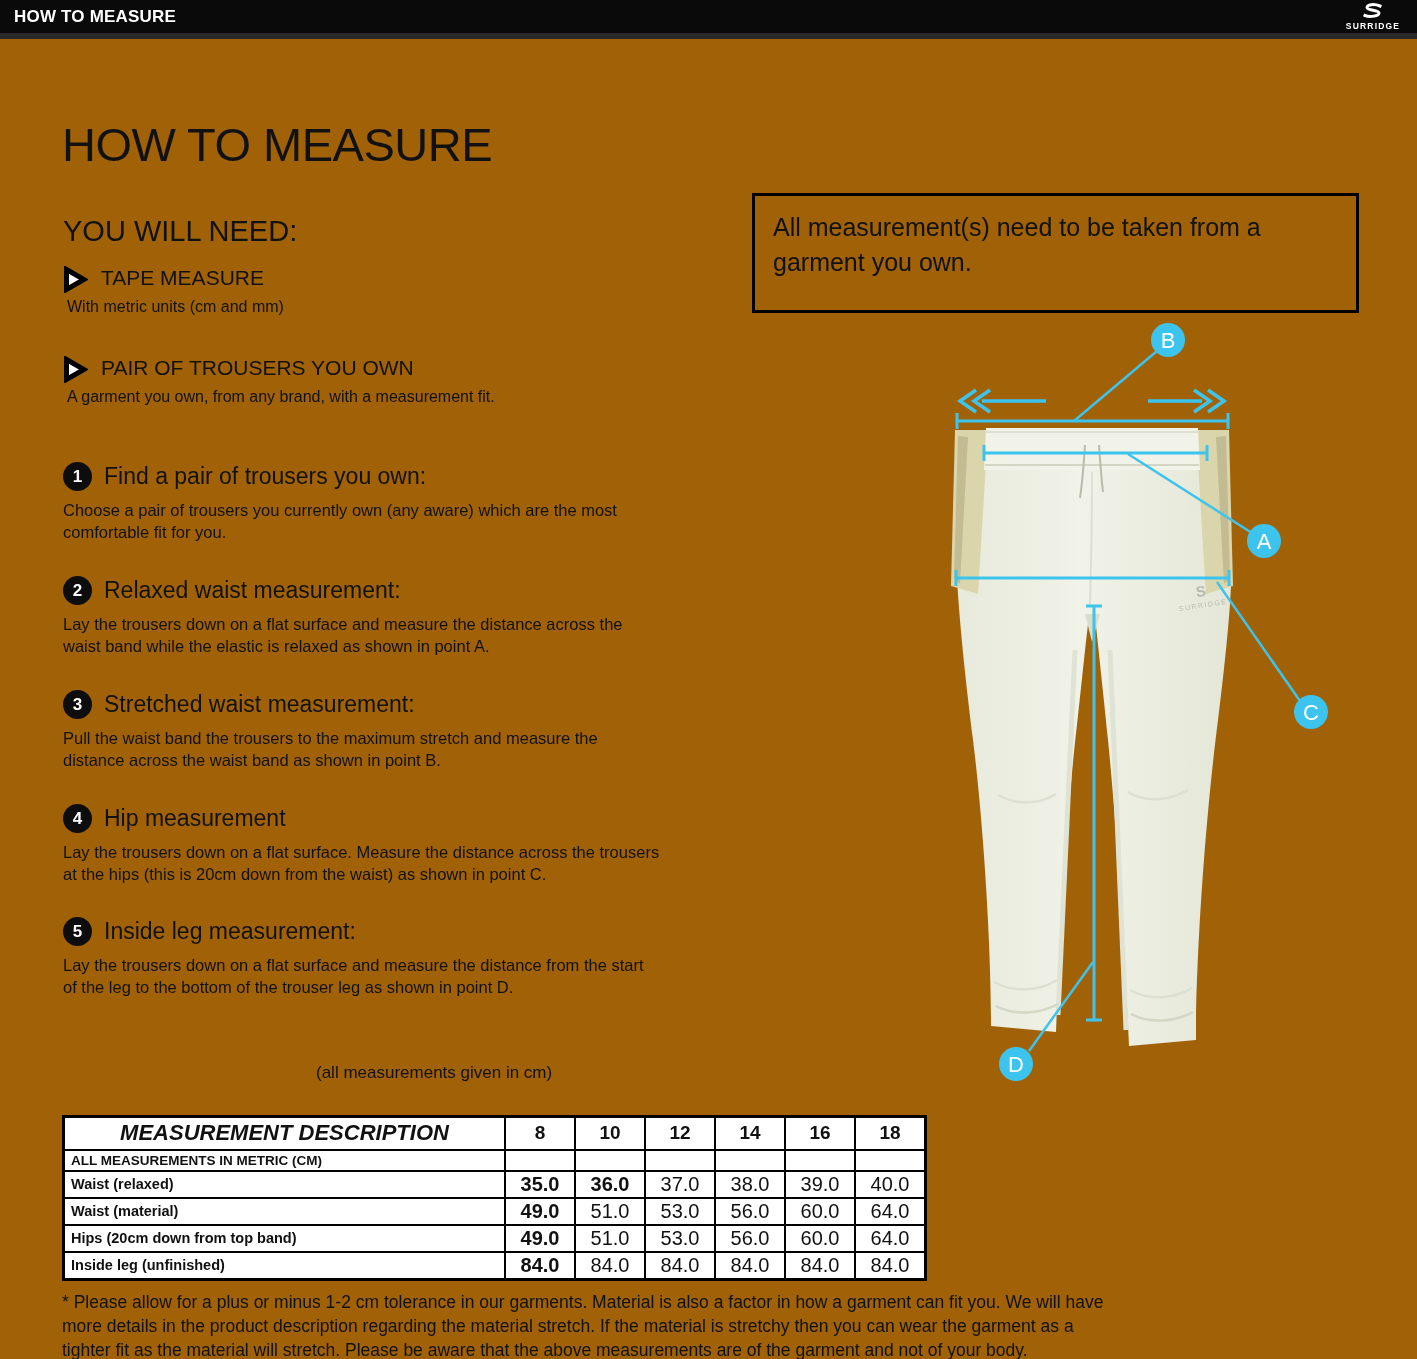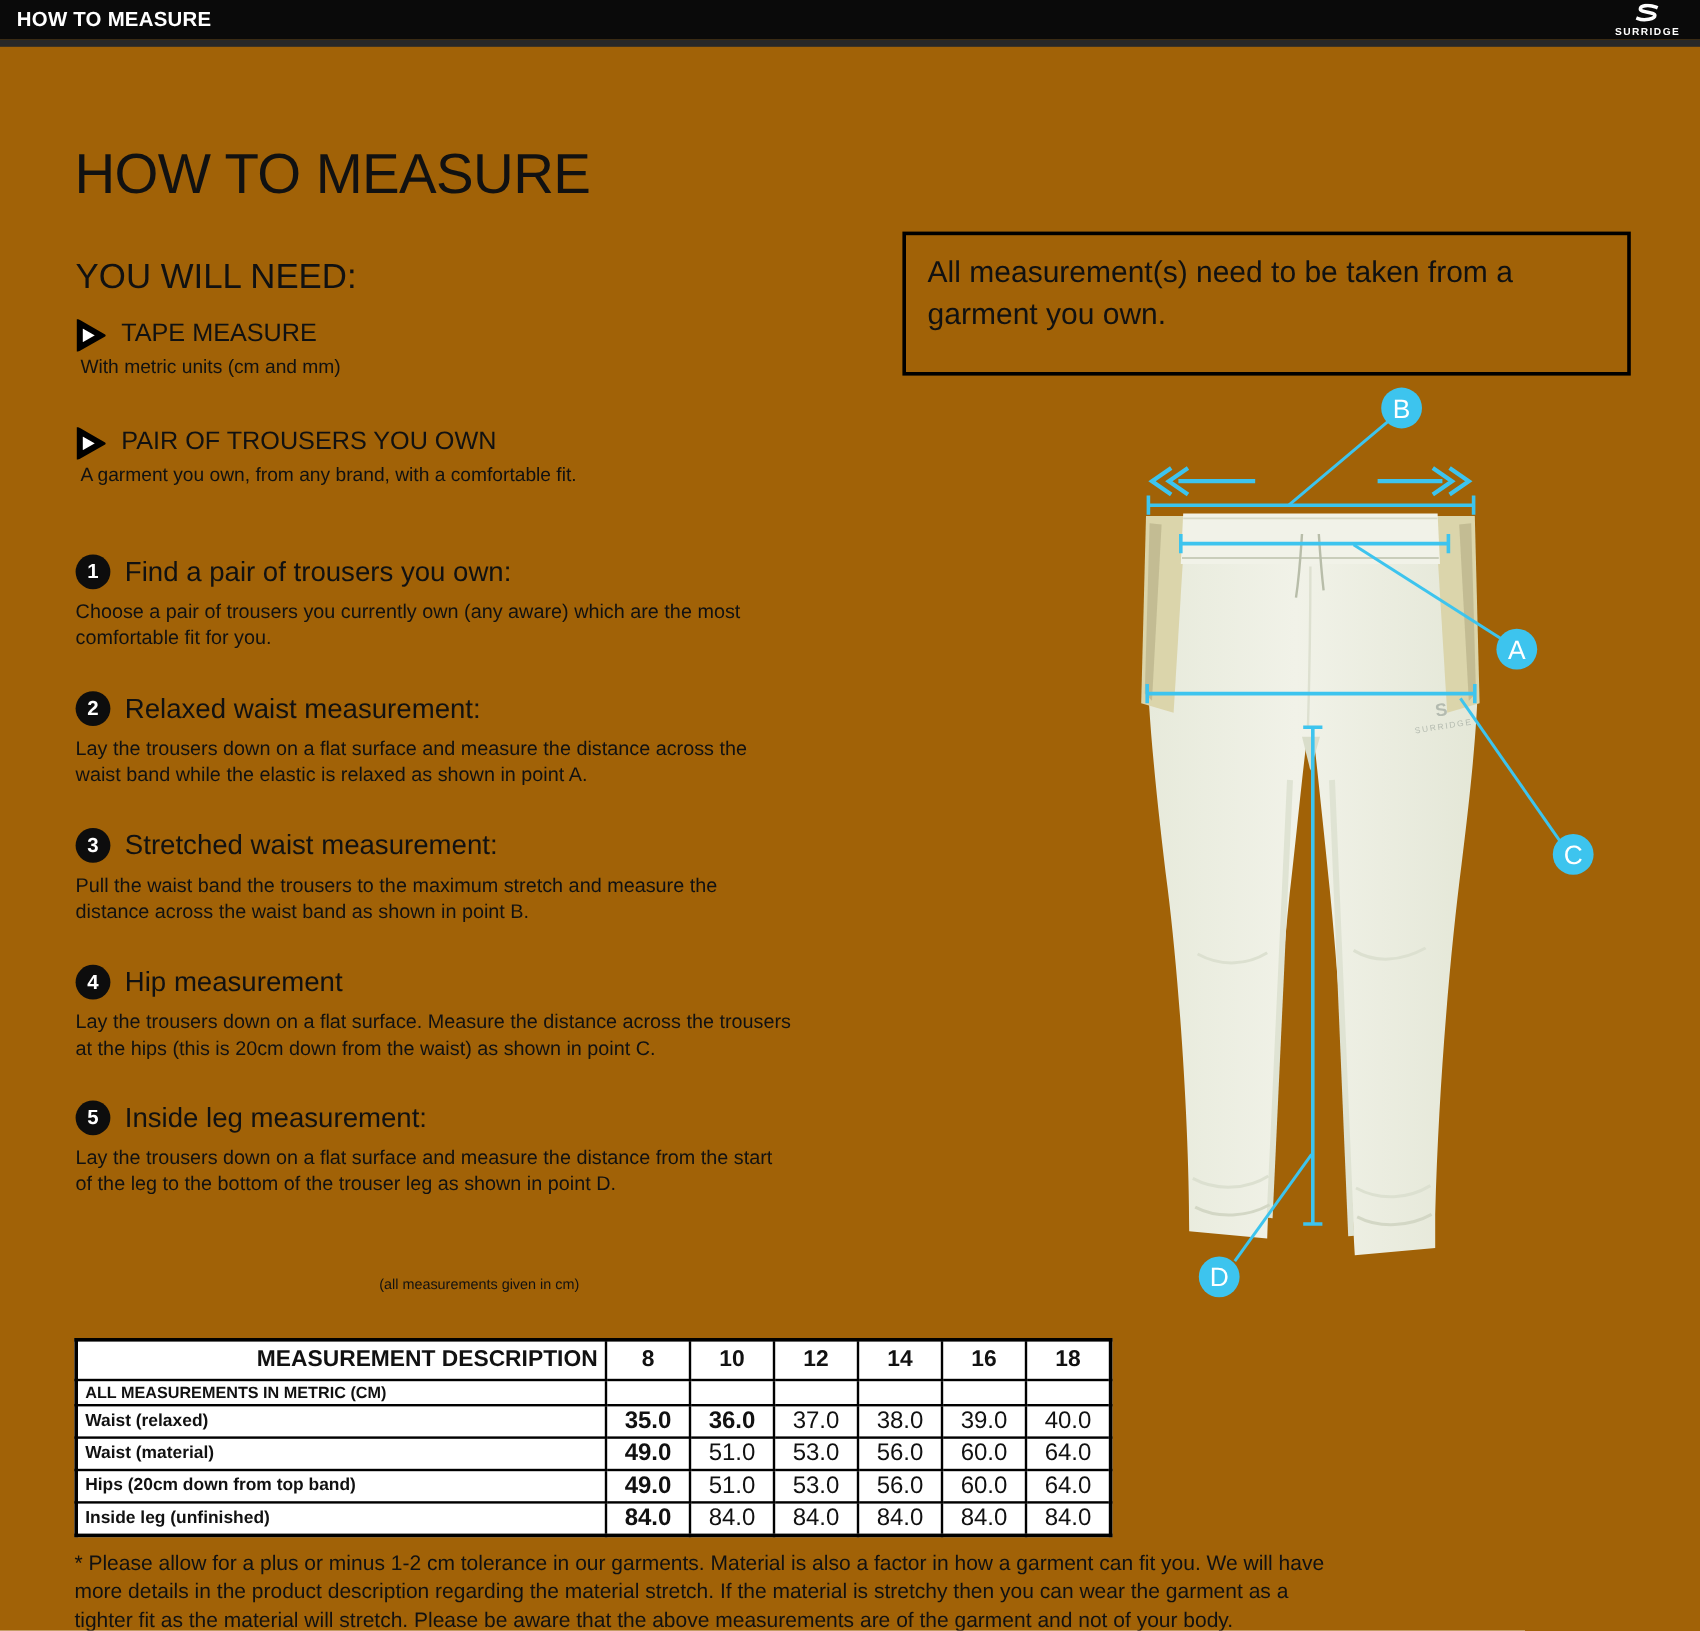--- a/index.html
+++ b/index.html
@@ -27,25 +27,25 @@
   .step-head{display:flex;align-items:center;gap:12px;}
   .step-num{flex:0 0 auto;width:29px;height:29px;border-radius:50%;background:#0d0d0d;color:#fff;
     font-size:17px;font-weight:700;display:flex;align-items:center;justify-content:center;}
   .step-title{font-size:23px;font-weight:400;}
   .step-body{margin:9px 0 0 0;font-size:16.5px;line-height:1.33;width:598px;}
   
   .notebox{position:absolute;left:752px;top:193px;width:607px;height:120px;border:3px solid #000;box-sizing:border-box;}
   .notebox p{margin:14px 18px;font-size:25px;line-height:1.38;}
   
   .h2-size{position:absolute;left:62px;top:1046px;font-size:37px;font-weight:400;}
-  .size-sub{position:absolute;left:316px;top:1063px;font-size:12px;}
+  .size-sub{position:absolute;left:316px;top:1063px;font-size:17px;}
   .sizetable{position:absolute;left:62px;top:1115px;border-collapse:collapse;table-layout:fixed;background:#fff;}
   .sizetable,.sizetable th,.sizetable td{border:2px solid #000;}
   .sizetable{border-width:3px;}
-  .sizetable th.desc{width:427px;text-align:right;padding:2px 6px;font-size:19px;}
+  .sizetable th.desc{width:427px;text-align:center;padding:2px 6px;font-size:22px;font-style:italic;}
   .sizetable th.size{width:66px;text-align:center;font-size:19px;}
   .sizetable tr.hdr{height:33px;}
   .sizetable tr.metric{height:21px;}
   .sizetable tr.metric td:first-child{font-size:13.5px;font-weight:700;padding:0 6px;text-align:left;}
   .sizetable tr.data{height:24px;}
   .sizetable td.lbl{font-size:14.5px;font-weight:700;padding:0 6px;text-align:left;}
   .sizetable td.val{font-size:20px;text-align:center;}
   .sizetable td.b{font-weight:700;}
   
   .footnote{position:absolute;left:62px;top:1291px;width:1062px;font-size:17.5px;line-height:1.37;margin:0;}
@@ -87,21 +87,21 @@
     <div class="need-desc">With metric units (cm and mm)</div>
   </div>
 
   <div class="need-item" style="top:356px">
     <div class="need-head">
       <svg width="25" height="27" viewBox="0 0 25 27">
         <polygon points="3.5,3.5 21,13.5 3.5,23.5" fill="#fff" stroke="#000" stroke-width="5" stroke-linejoin="miter"></polygon>
       </svg>
       <span class="need-label">PAIR OF TROUSERS YOU OWN</span>
     </div>
-    <div class="need-desc">A garment you own, from any brand, with a comfortable fit.</div>
+    <div class="need-desc">A garment you own, from any brand, with a measurement fit.</div>
   </div>
 
   <div class="step" style="top:462px">
     <div class="step-head">
       <span class="step-num">1</span>
       <span class="step-title">Find a pair of trousers you own:</span>
     </div>
     <p class="step-body">Choose a pair of trousers you currently own (any aware) which are the most comfortable fit for you.</p>
   </div>
 

